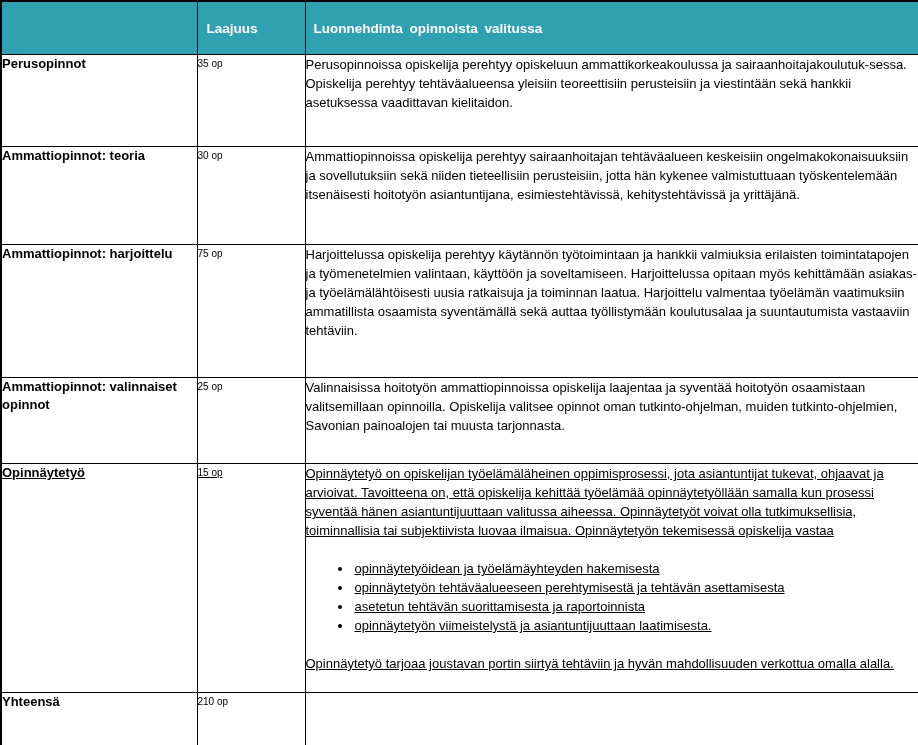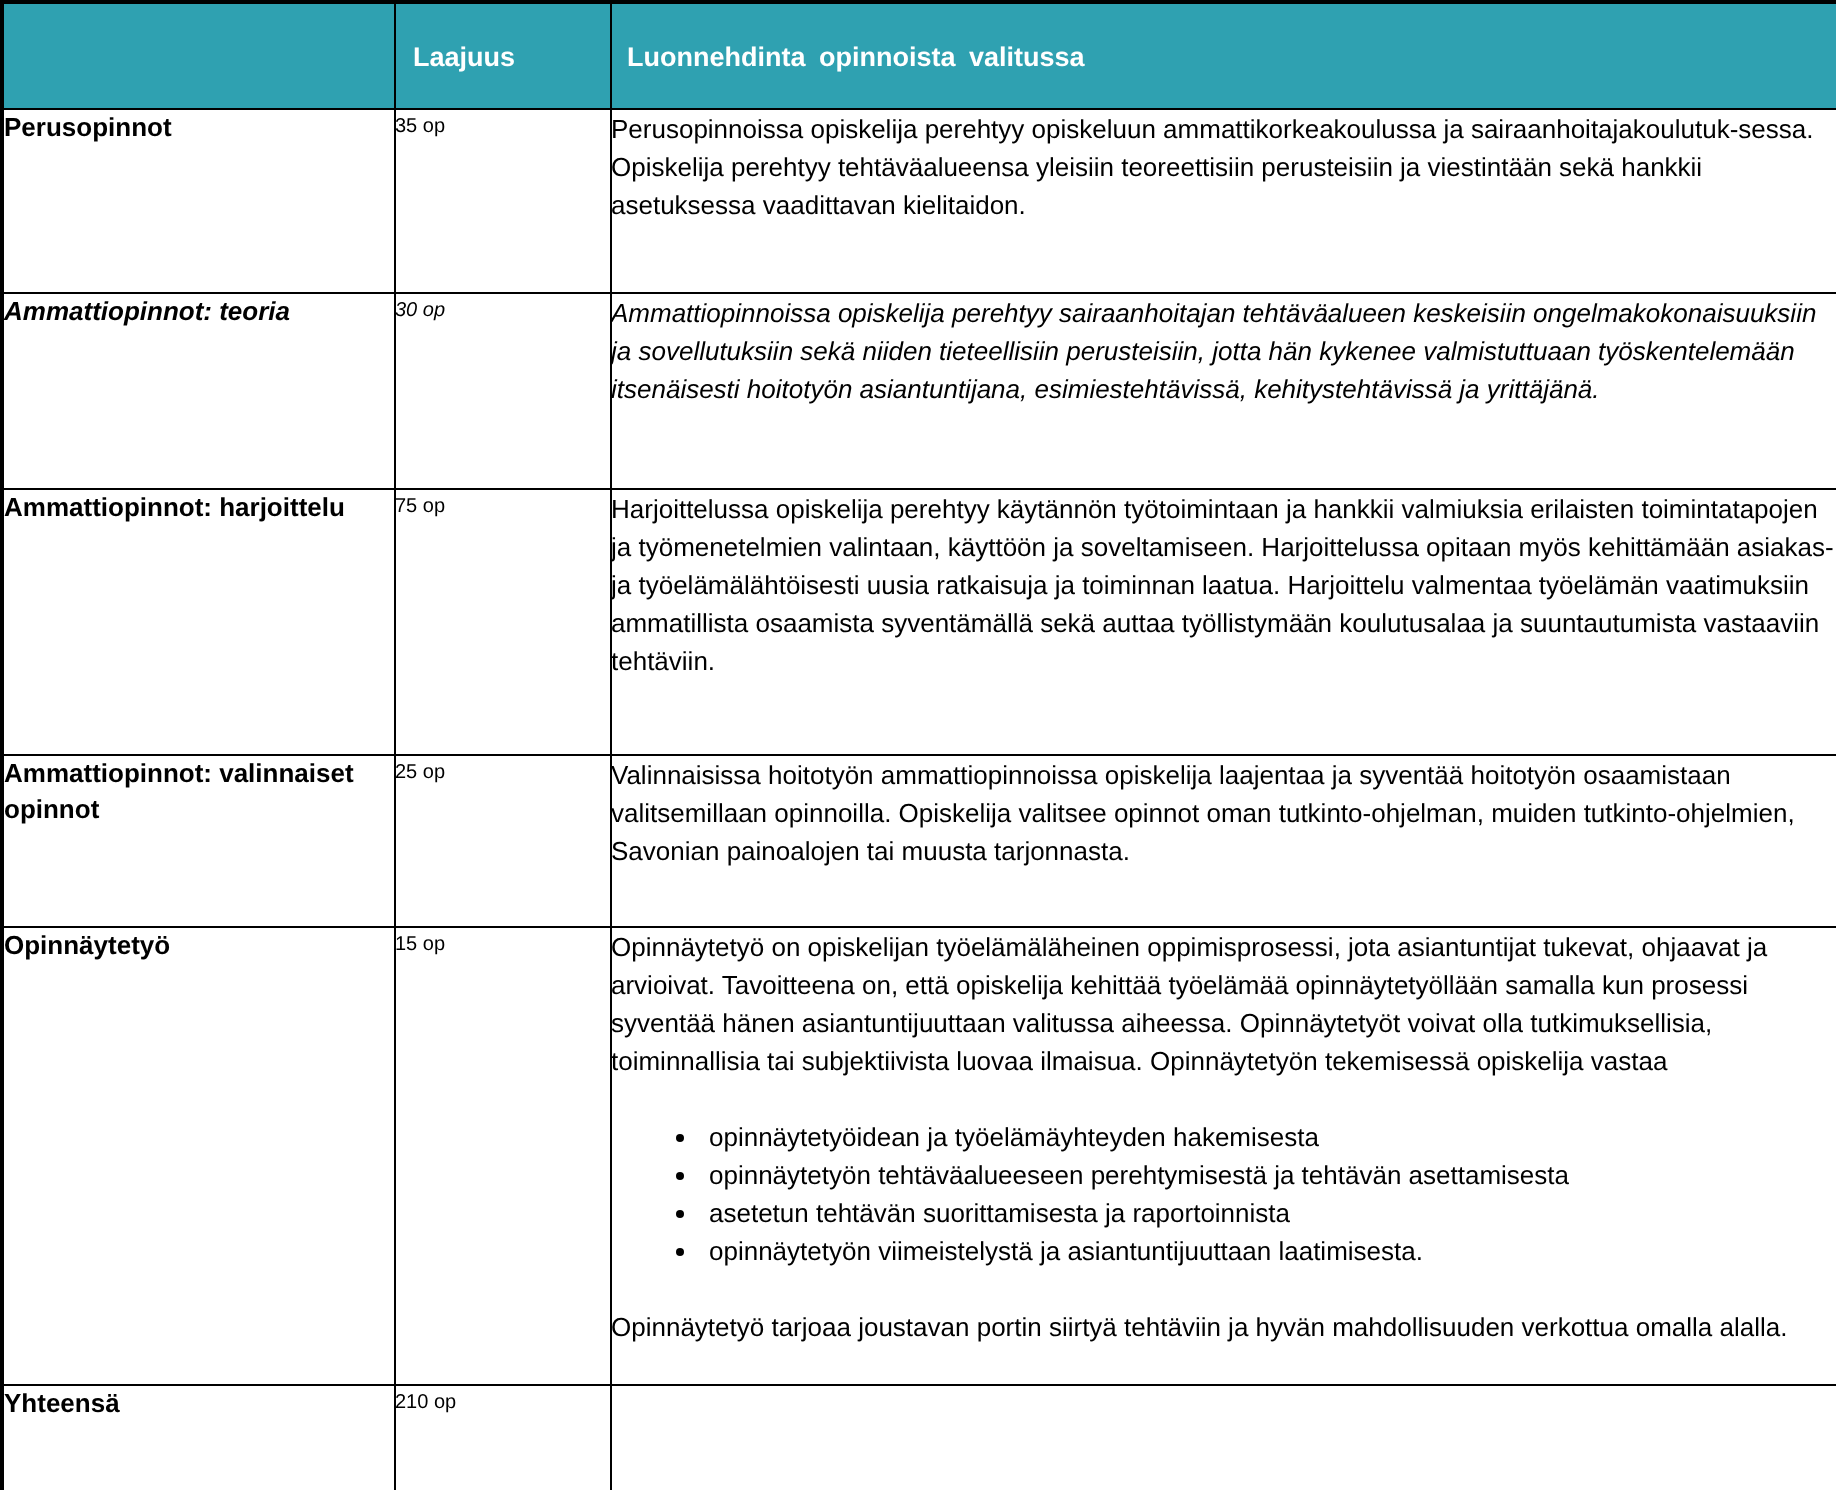--- a/index.html
+++ b/index.html
@@ -62,24 +62,24 @@
   td.c3 ul {
     margin: 19px 0 19px 0;
     padding-left: 47px;
   }
   td.c3 ul li {
     line-height: 19px;
     padding-left: 2px;
   }
   
   tr.r0 td { height: 91px; }
-  tr.r1 td { height: 97px; font-style: italic; }
+  tr.r1 td { height: 97px; }
   tr.r2 td { height: 132px; }
   tr.r3 td { height: 85px; }
-  tr.r4 td { height: 228px; }
+  tr.r4 td { height: 228px; text-decoration: underline; }
   tr.r5 td { height: 58px; }
 </style>
 </head>
 <body>
 
 <div class="page">
   <table class="curriculum">
     <colgroup>
       <col style="width:196px">
       <col style="width:108px">

